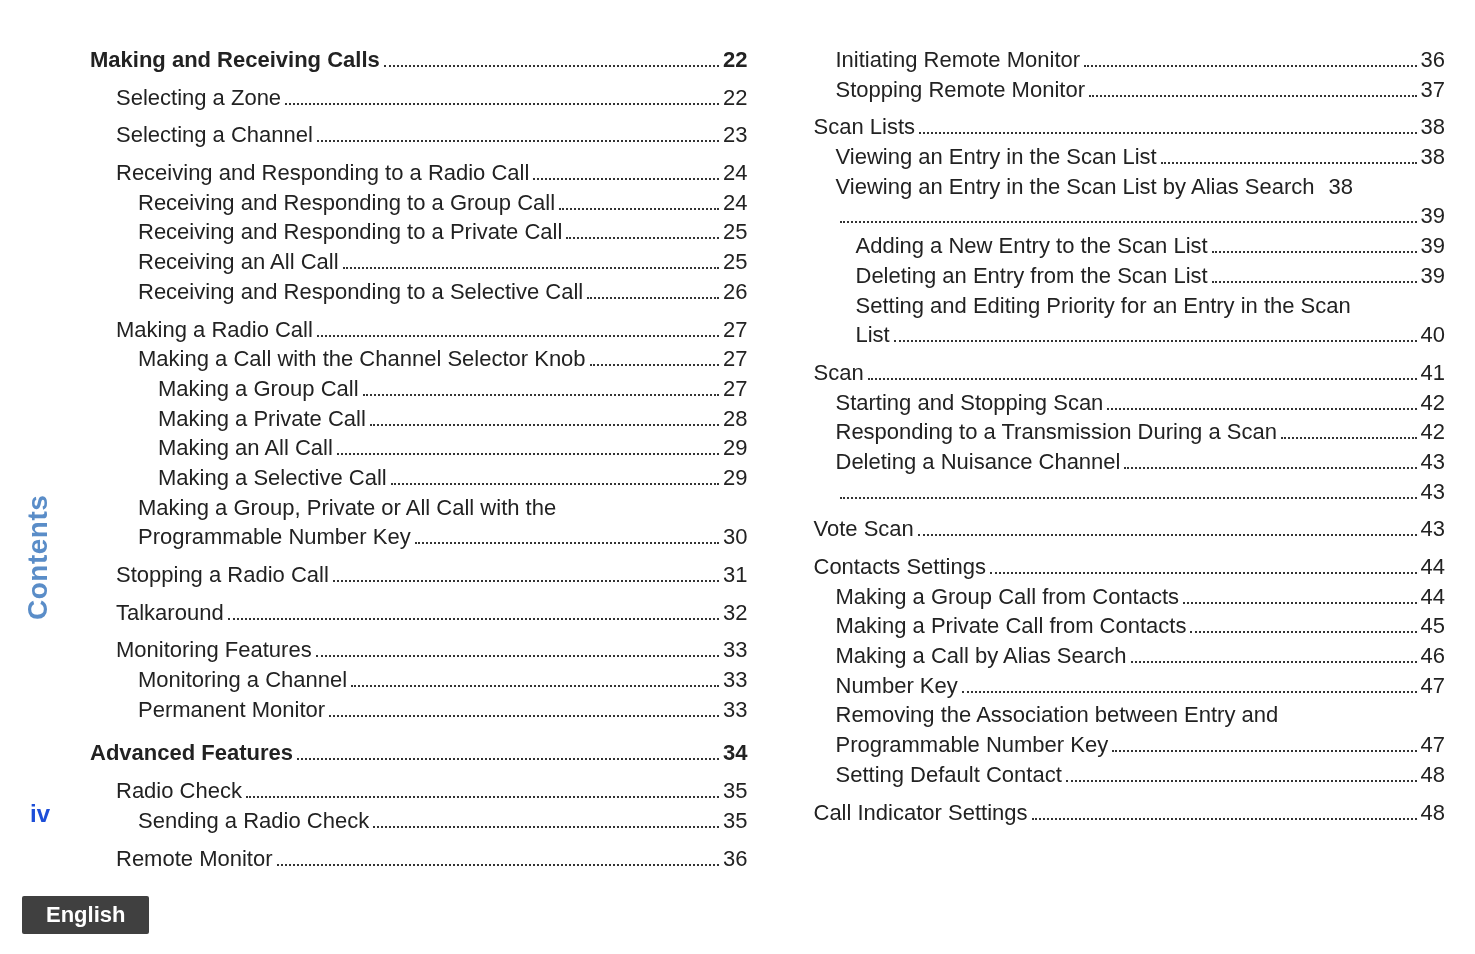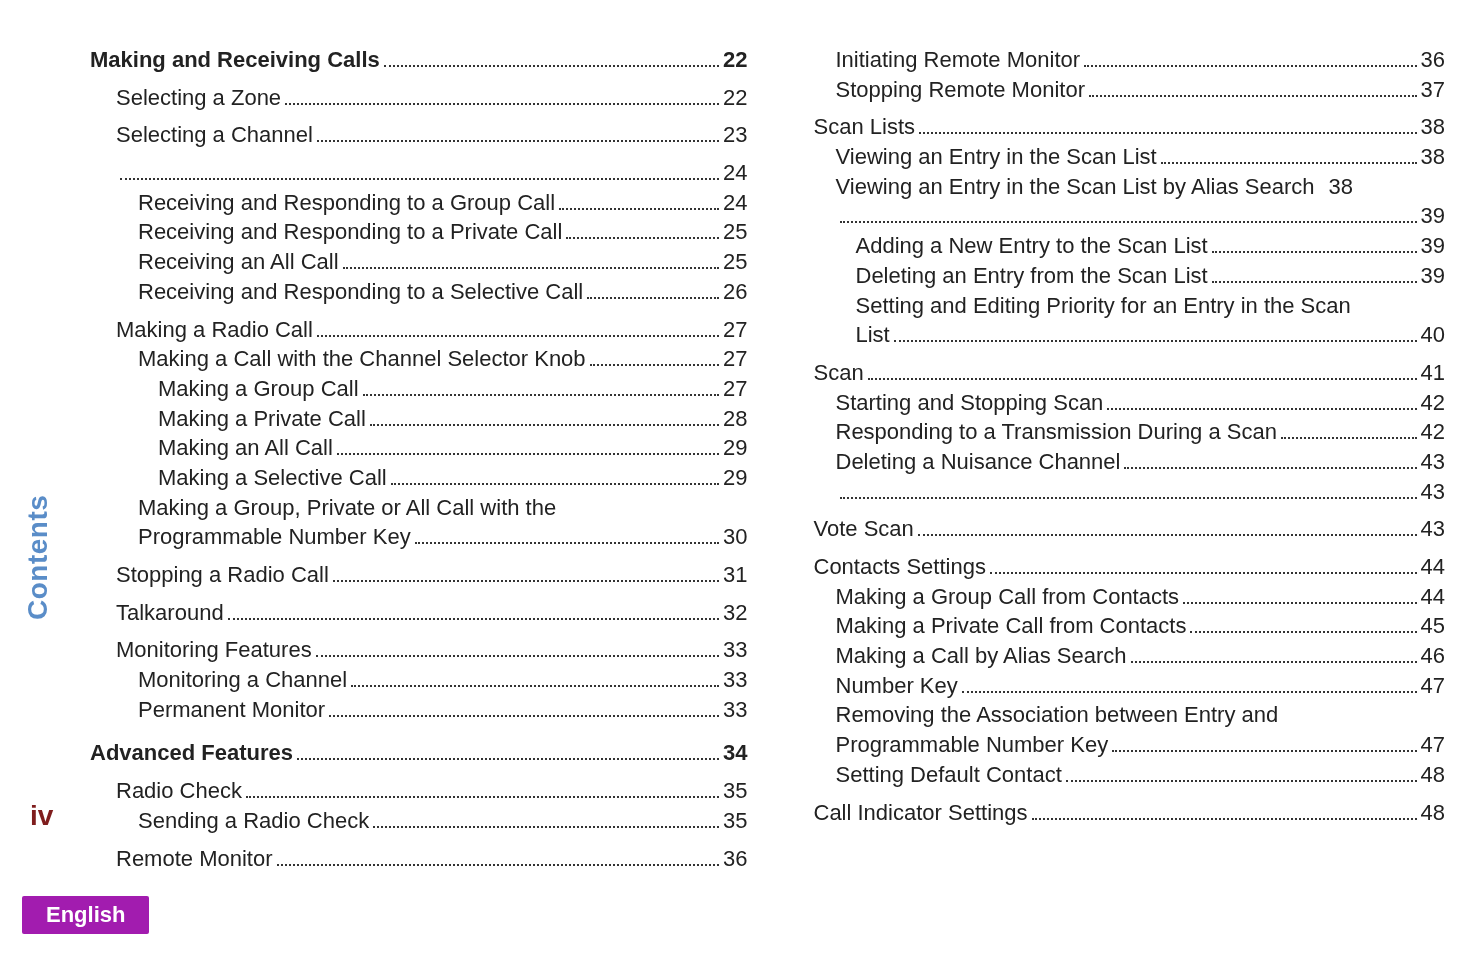--- a/index.html
+++ b/index.html
@@ -26,29 +26,29 @@
     transform-origin: left top;
     font-size: 28px;
     font-weight: bold;
     color: #5a8dc8;
     letter-spacing: 0.5px;
   }
   .page-number {
     position: absolute;
     left: 30px;
     top: 800px;
-    font-size: 28px;
+    font-size: 24px;
     font-weight: bold;
-    color: #7f1d1d;
+    color: #1d4ed8;
   }
   .lang-tab {
     position: absolute;
     left: 22px;
     bottom: 20px;
-    background: #a21caf;
+    background: #404040;
     color: #fff;
     font-size: 22px;
     font-weight: bold;
     padding: 6px 24px;
     border-radius: 2px;
   }
   .cols {
     position: absolute;
     top: 45px;
     left: 90px;
@@ -108,20 +108,21 @@
           <span class="toc-text">Selecting a Zone</span>
           <span class="dots"></span>
           <span class="toc-page">22</span>
         </div>
         <div class="toc-line ind1">
           <span class="toc-text">Selecting a Channel</span>
           <span class="dots"></span>
           <span class="toc-page">23</span>
         </div>
         <div class="toc-line ind1">
+          <span class="toc-text">Receiving and Responding to a Radio Call</span>
           <span class="dots"></span>
           <span class="toc-page">24</span>
         </div>
         <div class="toc-line ind2">
           <span class="toc-text">Receiving and Responding to a Group Call</span>
           <span class="dots"></span>
           <span class="toc-page">24</span>
         </div>
         <div class="toc-line ind2">
           <span class="toc-text">Receiving and Responding to a Private Call</span>

